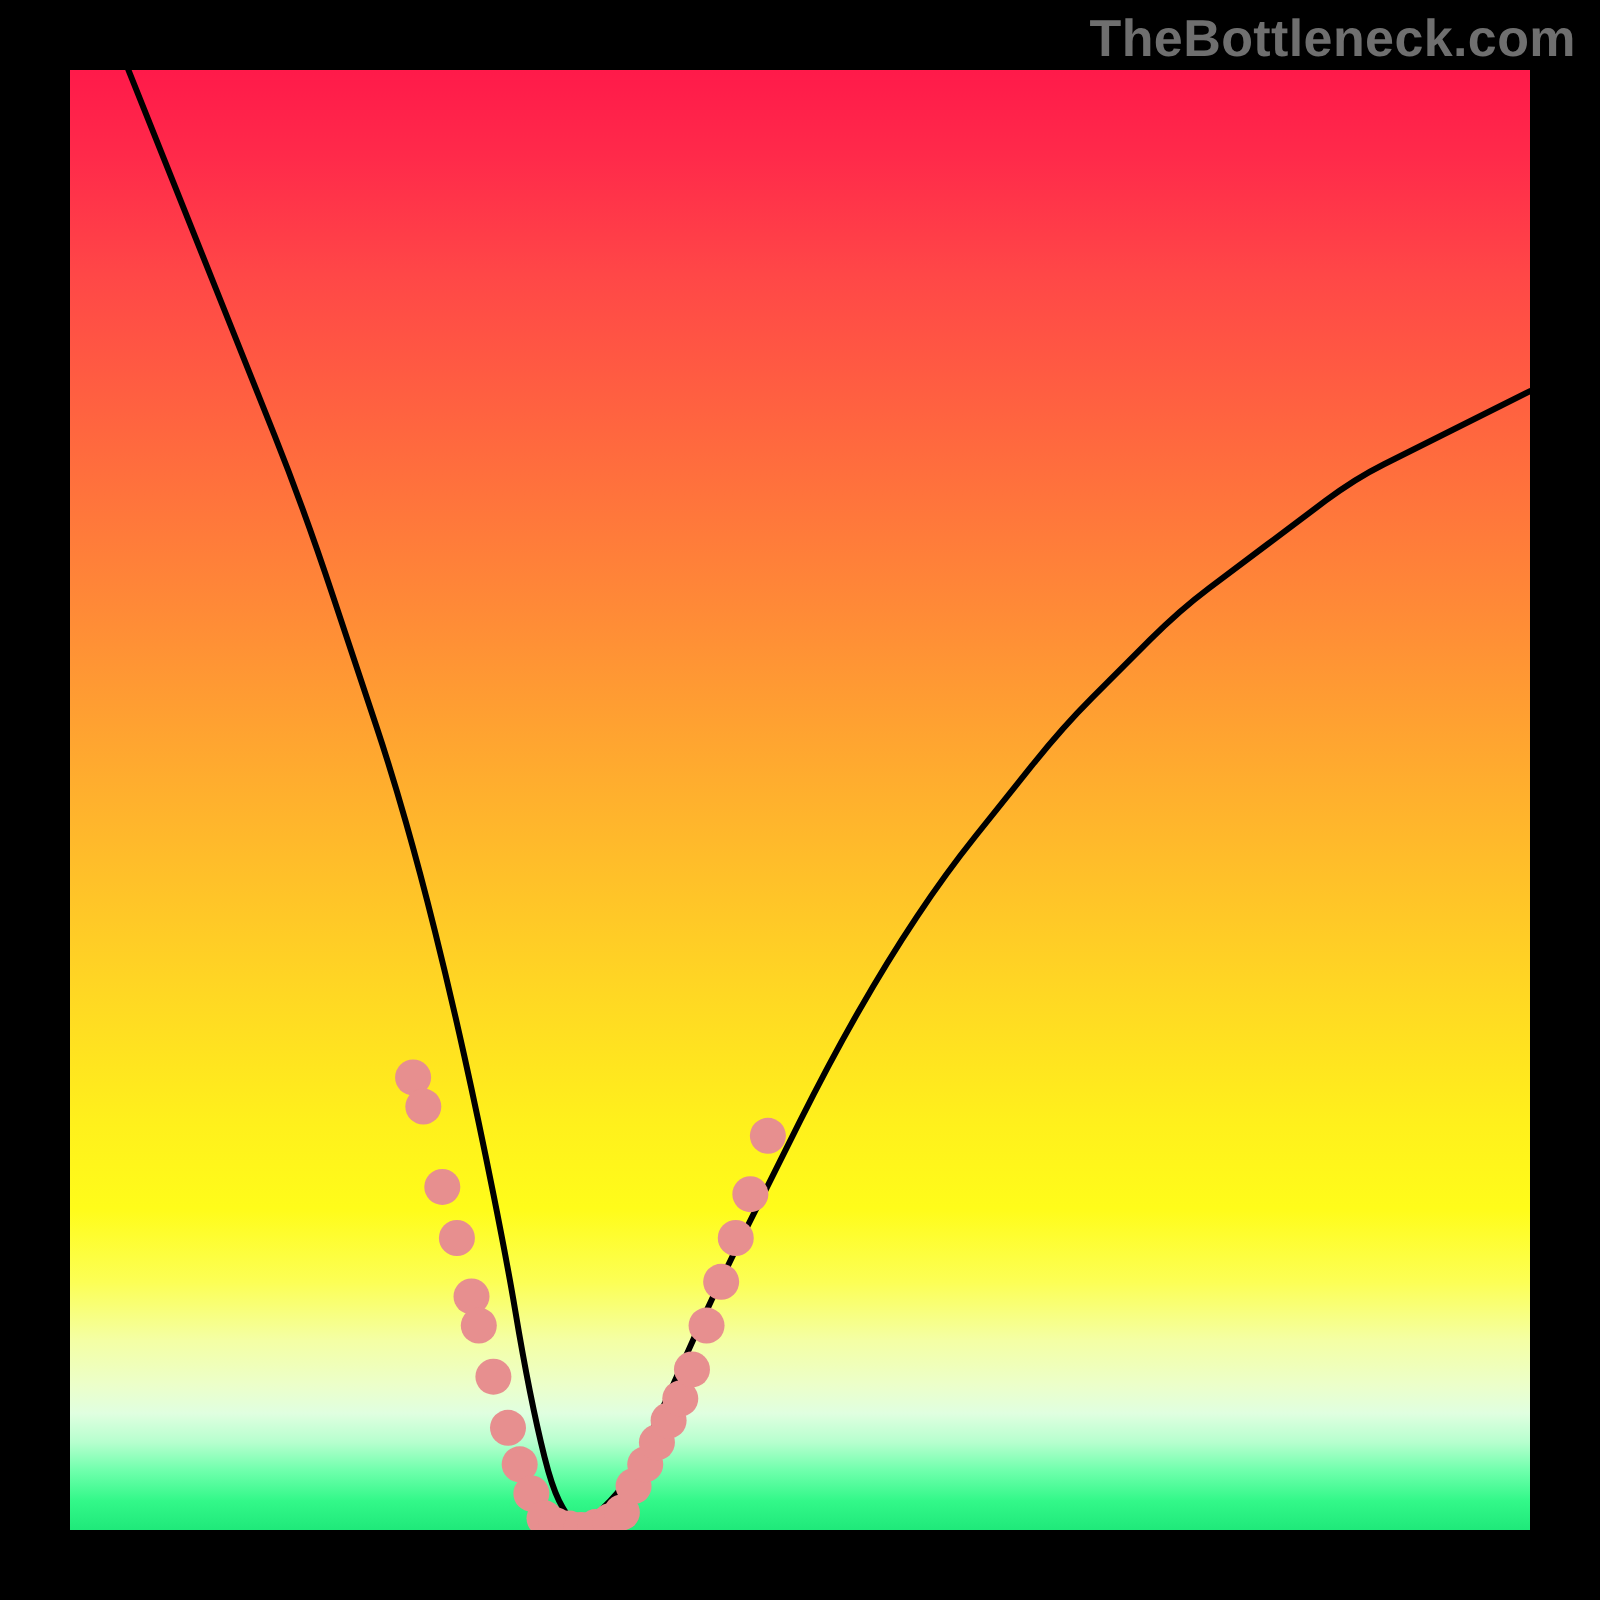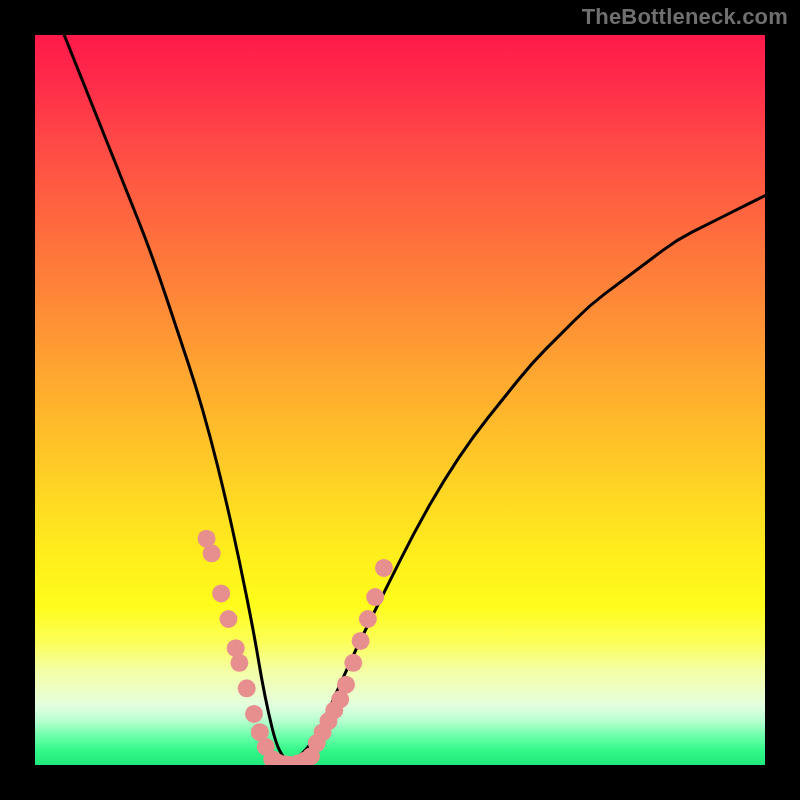--- a/index.html
+++ b/index.html
@@ -52,21 +52,21 @@
   }
   svg.curve {
     position: absolute;
     left: 0; top: 0; width: 730px; height: 730px;
   }
   .watermark {
     position: absolute;
     top: 4px;
     right: 12px;
     font-family: Arial, Helvetica, sans-serif;
-    font-size: 22px;
+    font-size: 26px;
     font-weight: 600;
     color: #6f6f6f;
     letter-spacing: 0.2px;
     user-select: none;
   }
 </style>
 </head>
 <body>
 
 <div class="frame">

